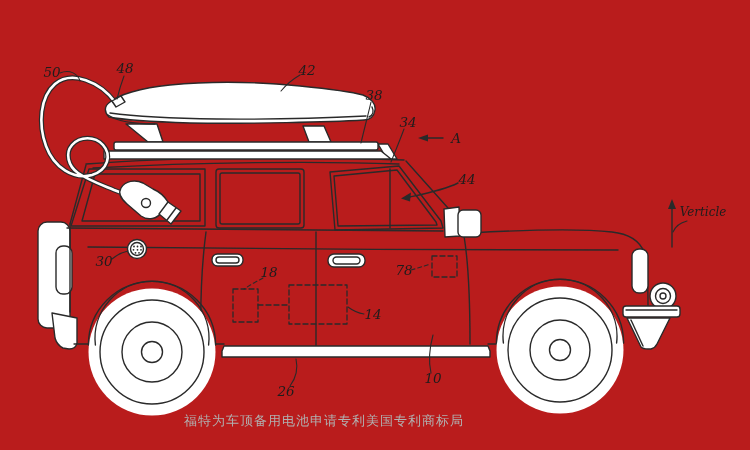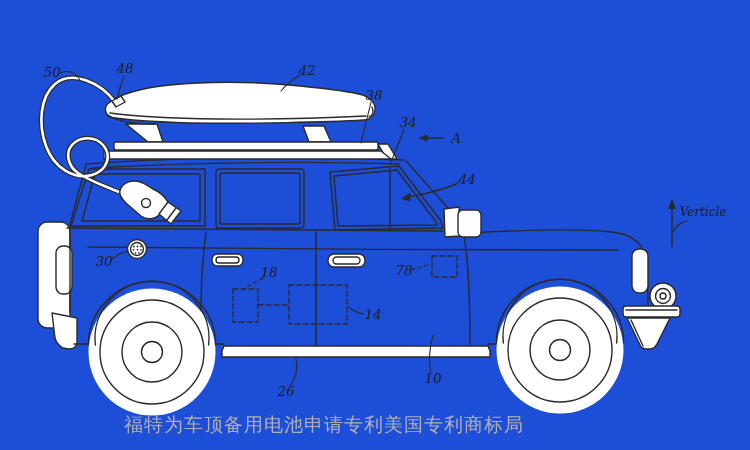--- a/index.html
+++ b/index.html
@@ -1,22 +1,22 @@
 <!DOCTYPE html>
 <html><head>
 <meta charset="utf-8">
 <style>
   html,body{margin:0;padding:0;background:#ffffff;}
-  #stage{position:relative;width:750px;height:450px;background:#1d4ed8;overflow:hidden;
+  #stage{position:relative;width:750px;height:450px;background:#b91c1c;overflow:hidden;
          font-family:"Liberation Sans",sans-serif;}
   #patent-figure{position:absolute;left:0;top:0;}
   .ref-label{font-family:"DejaVu Serif",serif;font-style:italic;font-size:13.5px;fill:#1d1d1d;}
   .axis-label{font-family:"DejaVu Serif",serif;font-style:italic;font-size:12px;fill:#1d1d1d;}
   #caption{position:absolute;left:0;top:412px;width:648px;text-align:center;
-           font-size:19px;letter-spacing:1px;color:#b1b1b1;
+           font-size:13px;letter-spacing:1px;color:#b1b1b1;
            font-family:"DejaVu Sans",sans-serif;}
 </style>
 </head>
 <body>
 
 <div id="stage">
 
   <svg id="patent-figure" width="750" height="450" viewBox="0 0 750 450" xmlns="http://www.w3.org/2000/svg">
 
     <g stroke="#2a2a2a" stroke-width="1.4" fill="none" stroke-linecap="round" stroke-linejoin="round">

